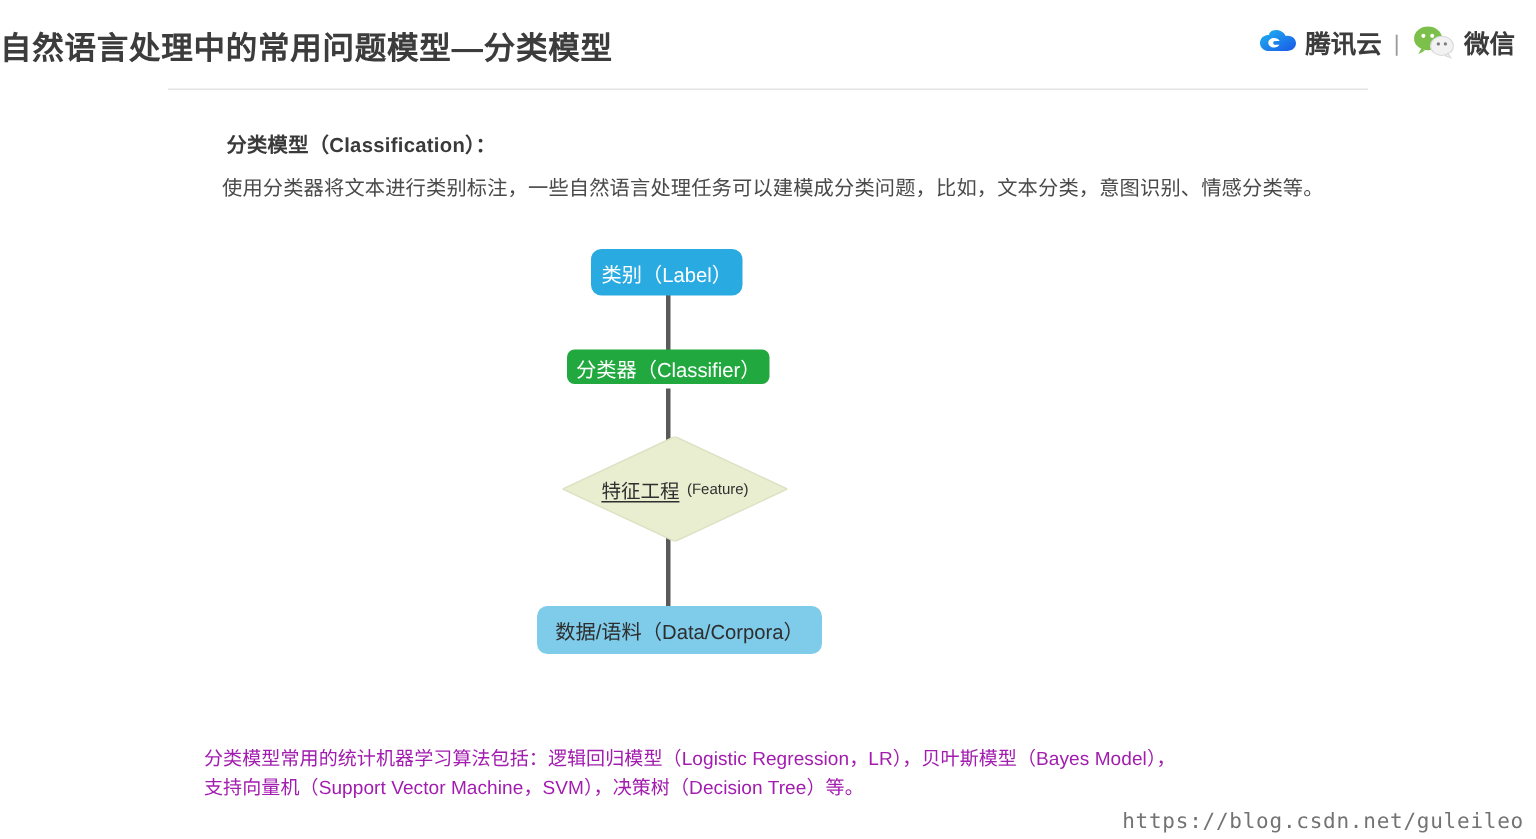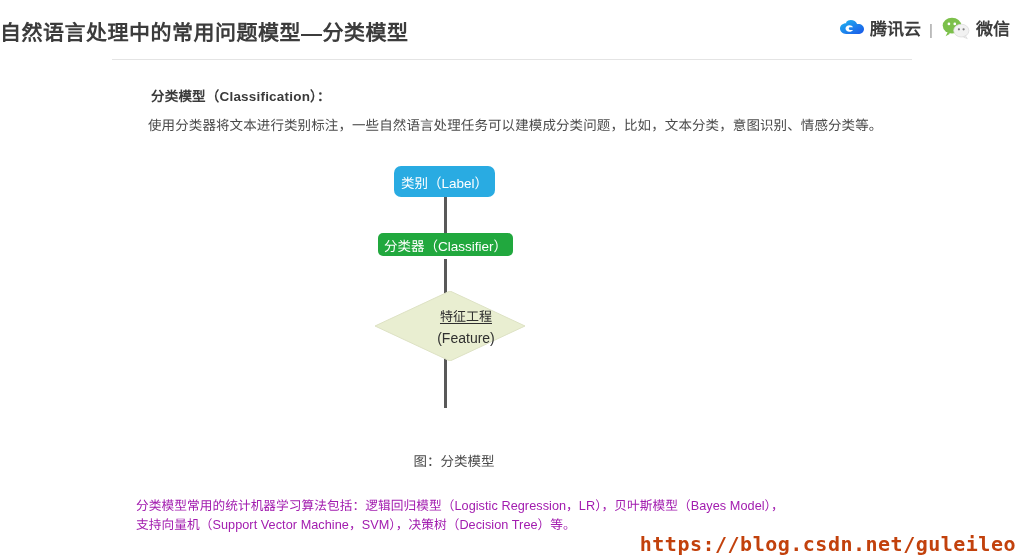--- a/index.html
+++ b/index.html
@@ -158,36 +158,36 @@
     height: 70px;
     display: block;
   }
   .node-feature .diamond-shape {
     position: absolute;
     left: 0; top: 0;
     width: 150px; height: 70px;
   }
   .node-feature .diamond-text {
     position: absolute;
-    left: 16px; top: 0;
+    left: 0; top: 0;
     width: 150px; height: 70px;
     display: flex;
-    flex-direction: column;
+    flex-direction: row;
     align-items: center;
     justify-content: center;
     gap: 5px;
   }
   .feature-cn {
     font-size: 13px;
     color: #2f2f2f;
     text-decoration: underline;
     text-underline-offset: 2px;
   }
   .feature-en {
-    font-size: 14px;
+    font-size: 10px;
     color: #2f2f2f;
   }
 
   .figure-caption {
     position: absolute;
     left: 374px;
     top: 450px;
     width: 160px;
     text-align: center;
     font-size: 13.5px;
@@ -205,25 +205,24 @@
     line-height: 19px;
     letter-spacing: 0.05px;
   }
 
   
   .watermark {
     position: absolute;
     right: 8px;
     bottom: 3px;
     font-family: "DejaVu Sans Mono", "Liberation Mono", monospace;
-    font-size: 20px;
-    color: #c2410c;
+    font-size: 14px;
+    color: #737373;
     letter-spacing: 0.5px;
     white-space: nowrap;
-    font-weight: bold;
   }
 </style>
 </head>
 <body>
 
 <div class="header">
 
   <div class="page-title">自然语言处理中的常用问题模型—分类模型</div>
 
   <div class="brand-bar">
@@ -281,19 +280,19 @@
   <div class="node node-feature">
     <svg class="diamond-shape" viewBox="0 0 150 70" xmlns="http://www.w3.org/2000/svg">
       <polygon points="75,0 150,35 75,70 0,35" fill="#e9eed1" stroke="#dde2c4" stroke-width="1"></polygon>
     </svg>
     <div class="diamond-text">
       <span class="feature-cn">特征工程</span>
       <span class="feature-en">(Feature)</span>
     </div>
   </div>
 
-
-  <div class="figure-caption">图：分类模型</div>
+  <div class="node node-data">数据/语料（Data/Corpora）</div>
+
 </div>
 
 <div class="footer-paragraph">分类模型常用的统计机器学习算法包括：逻辑回归模型（Logistic Regression，LR），贝叶斯模型（Bayes Model），支持向量机（Support Vector Machine，SVM），决策树（Decision Tree）等。</div>
 
 <div class="watermark">https://blog.csdn.net/guleileo</div>
 
 </body></html>

